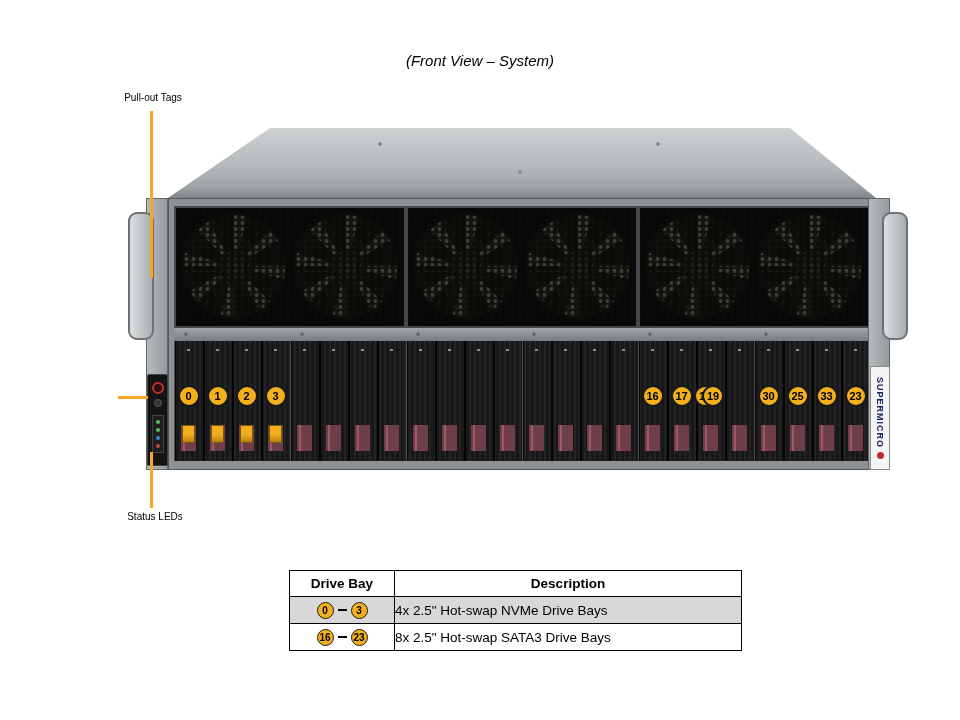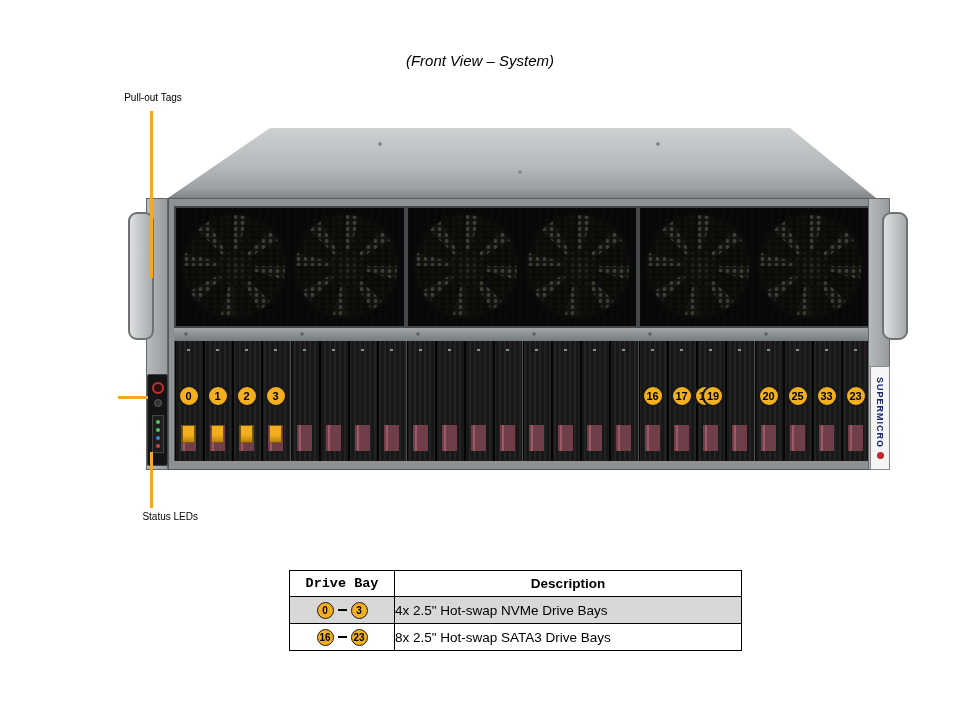--- a/index.html
+++ b/index.html
@@ -5,21 +5,21 @@
   html,body{margin:0;padding:0;background:#fff;}
   .canvas{position:relative;width:960px;height:720px;background:#fff;overflow:hidden;
           font-family:"Liberation Sans",sans-serif;color:#000;}
 
   
   .title{position:absolute;left:0;right:0;top:52px;text-align:center;
          font-size:15px;font-style:italic;}
   .lbl{position:absolute;font-size:10px;}
   .lbl-pull{left:103px;top:92px;width:100px;text-align:center;}
   .lbl-power{left:8px;top:376px;width:108px;text-align:center;line-height:20px;}
-  .lbl-status{left:88px;top:511px;width:110px;text-align:right;}
+  .lbl-status{left:100px;top:511px;width:110px;text-align:center;}
 
   .callout-line{position:absolute;background:#F6A823;z-index:9;}
   .line-pull{left:150px;top:111px;width:3px;height:167px;}
   .line-power{left:118px;top:396px;width:30px;height:3px;}
   .line-status{left:150px;top:452px;width:3px;height:56px;}
 
   
   .server{position:absolute;left:128px;top:128px;width:780px;height:346px;}
 
   .lid{position:absolute;left:0;top:0;width:780px;height:70px;
@@ -104,21 +104,21 @@
        display:flex;flex-direction:column;align-items:center;justify-content:center;}
   .smc-text{writing-mode:vertical-rl;font-size:9px;font-weight:bold;color:#18256e;
        letter-spacing:1px;}
   .smc-dot{width:7px;height:7px;border-radius:50%;background:#c1272d;margin-top:3px;}
 
   
   .spec-table{position:absolute;left:289px;top:570px;width:453px;
        border-collapse:collapse;font-size:13.5px;}
   .spec-table th,.spec-table td{border:1.5px solid #000;padding:0;}
   .spec-table th{height:25px;font-weight:bold;text-align:center;background:#fff;}
-  .spec-table .col-bay{width:104px;font-family:Liberation Mono, monospace;}
+  .spec-table .col-bay{width:104px;}
   .spec-table tr.row-gray td{background:#d8d8d8;}
   .bay-cell{display:flex;align-items:center;justify-content:center;height:26px;}
   .tbadge{width:17px;height:17px;border-radius:50%;background:#F2B01E;
        border:1.5px solid #1a1a1a;box-sizing:border-box;font-size:10px;font-weight:bold;
        display:flex;align-items:center;justify-content:center;}
   .dash{width:9px;height:2px;background:#000;margin:0 4px;}
   .desc-cell{padding-left:10px;text-align:left;}
 </style>
 </head>
 <body>
@@ -170,21 +170,21 @@
 
         <div class="bay-badge" style="left:3.5px">0</div>
         <div class="bay-badge" style="left:32.5px">1</div>
         <div class="bay-badge" style="left:61.5px">2</div>
         <div class="bay-badge" style="left:90.5px">3</div>
 
         <div class="bay-badge" style="left:467.5px">16</div>
         <div class="bay-badge" style="left:496.5px">17</div>
         <div class="bay-badge" style="left:520px">18</div>
         <div class="bay-badge" style="left:528px">19</div>
-        <div class="bay-badge" style="left:583.5px">20</div>
+        <div class="bay-badge" style="left:583.5px">30</div>
         <div class="bay-badge" style="left:612.5px">25</div>
         <div class="bay-badge" style="left:641.5px">33</div>
         <div class="bay-badge" style="left:670.5px">23</div>
       </div>
     </div>
 
     <div class="ear ear-left"></div>
     <div class="ear ear-right"></div>
     <div class="handle handle-left"></div>
     <div class="handle handle-right"></div>

